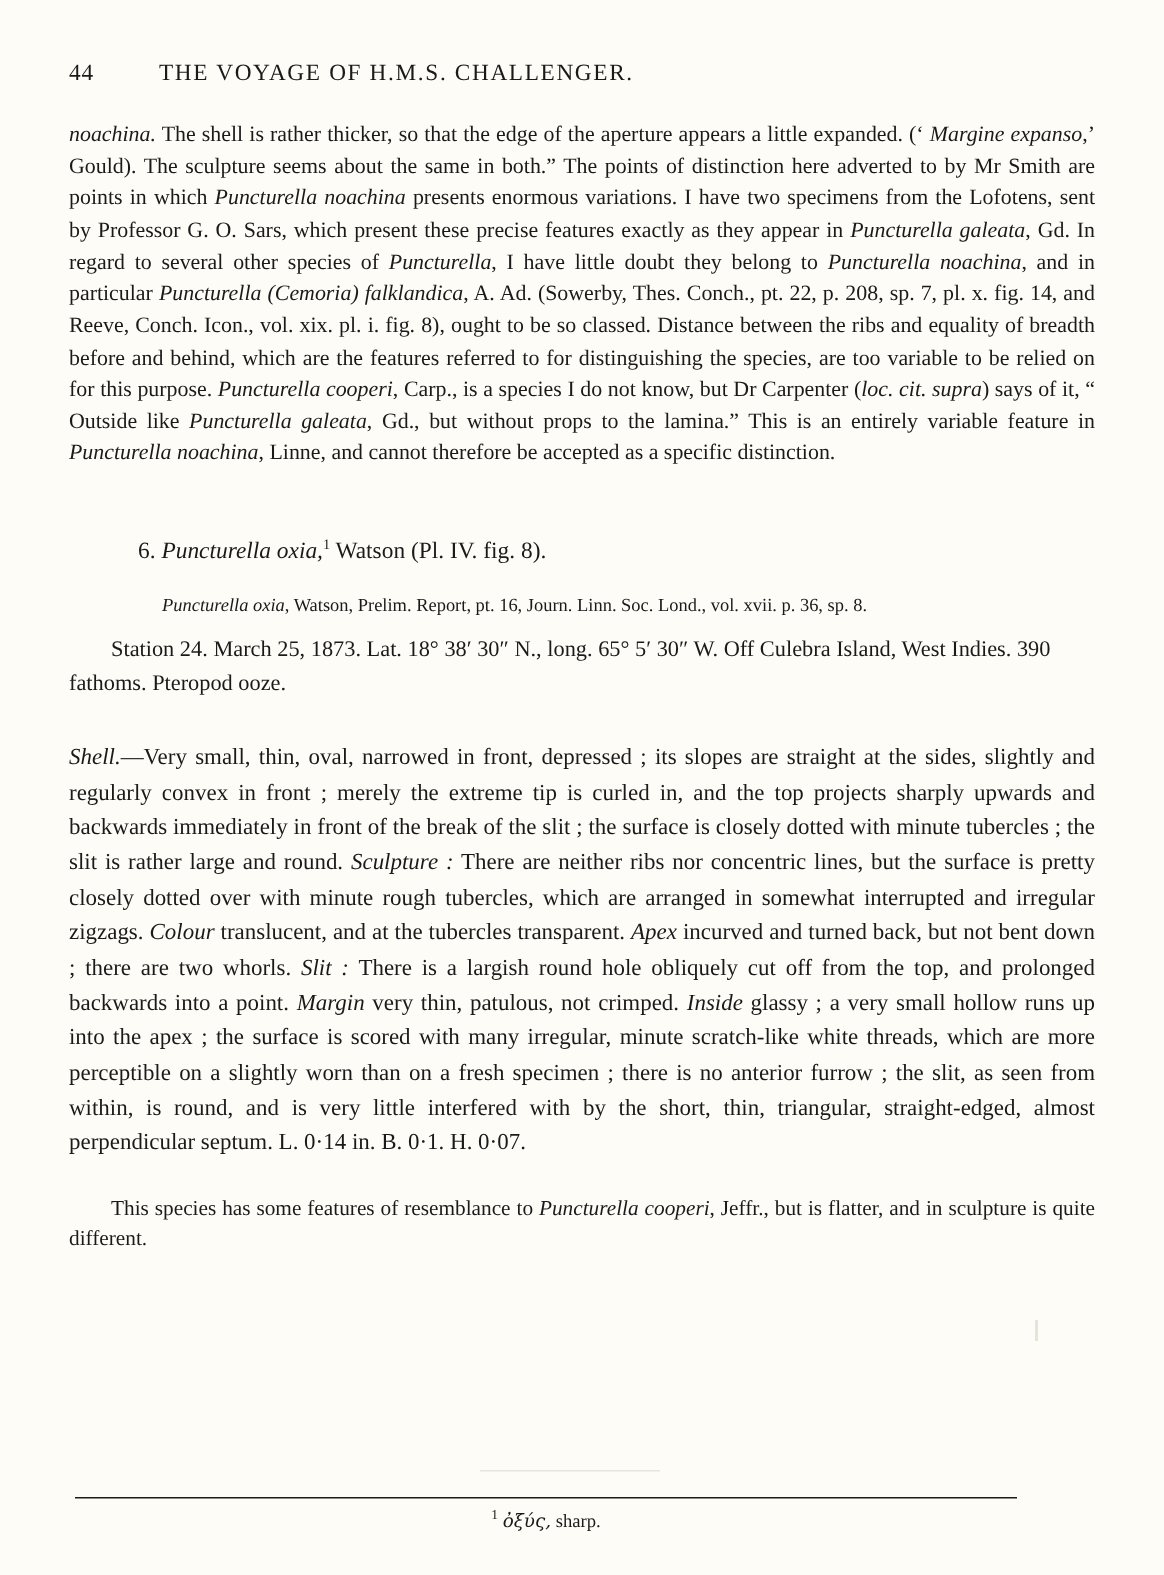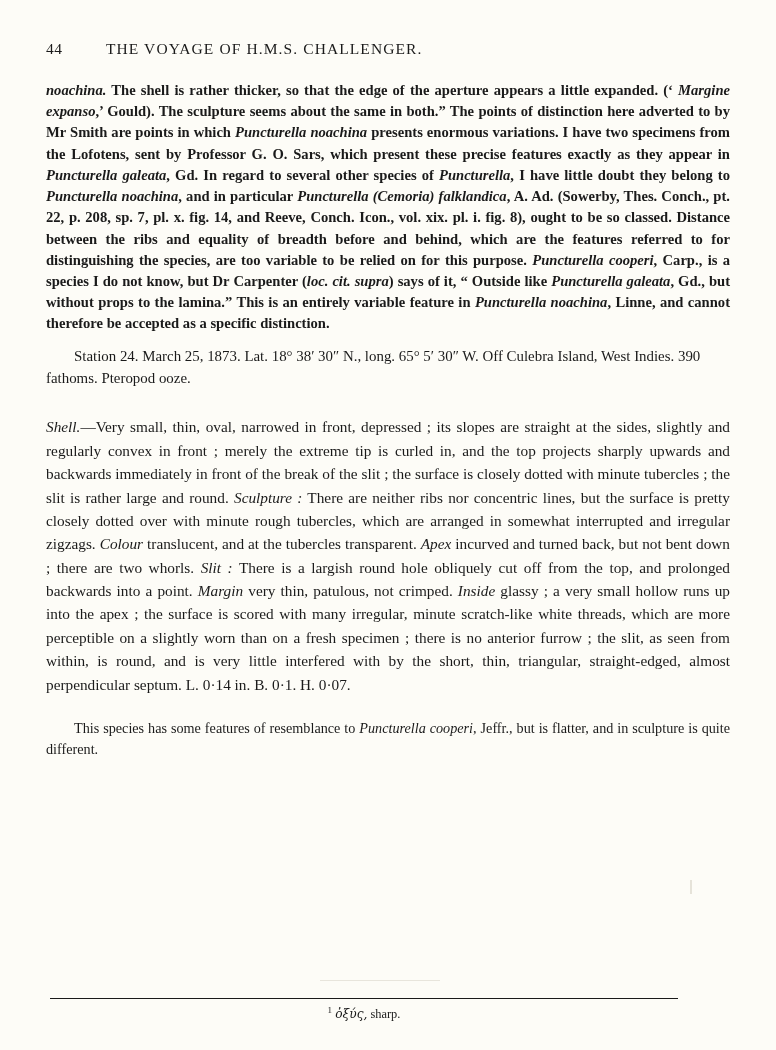--- a/index.html
+++ b/index.html
@@ -45,21 +45,20 @@
   }
   p {
     margin: 0;
     font-size: 14.6px;
     line-height: 1.455;
     text-align: justify;
     text-justify: inter-word;
   }
   p.para-1 {
     margin-top: 4px;
-    font-weight: bold;
   }
   i {
     font-style: italic;
   }
   .species-heading {
     margin-top: 44px;
     font-size: 15.6px;
     text-indent: 46px;
     line-height: 1.4;
   }
@@ -139,21 +138,23 @@
 
   <div class="header">
     <div class="folio">44</div>
     <div class="running-title">THE VOYAGE OF H.M.S. CHALLENGER.</div>
   </div>
 
   <div class="body-col">
 
     <p class="para-1"><i>noachina.</i> The shell is rather thicker, so that the edge of the aperture appears a little expanded. (‘ <i>Margine expanso</i>,’ Gould). The sculpture seems about the same in both.” The points of distinction here adverted to by Mr Smith are points in which <i>Puncturella noachina</i> presents enormous variations. I have two specimens from the Lofotens, sent by Professor G. O. Sars, which present these precise features exactly as they appear in <i>Puncturella galeata</i>, Gd. In regard to several other species of <i>Puncturella</i>, I have little doubt they belong to <i>Puncturella noachina</i>, and in particular <i>Puncturella (Cemoria) falklandica</i>, A. Ad. (Sowerby, Thes. Conch., pt. 22, p. 208, sp. 7, pl. x. fig. 14, and Reeve, Conch. Icon., vol. xix. pl. i. fig. 8), ought to be so classed. Distance between the ribs and equality of breadth before and behind, which are the features referred to for distinguishing the species, are too variable to be relied on for this purpose. <i>Puncturella cooperi</i>, Carp., is a species I do not know, but Dr Carpenter (<i>loc. cit. supra</i>) says of it, “ Outside like <i>Puncturella galeata</i>, Gd., but without props to the lamina.” This is an entirely variable feature in <i>Puncturella noachina</i>, Linne, and cannot therefore be accepted as a specific distinction.</p>
 
+    <p class="species-heading"><span class="num">6.</span> <span class="name">Puncturella oxia,</span><sup>1</sup> <span>Watson (Pl. IV. fig. 8).</span></p>
 
+    <p class="synonymy"><i>Puncturella oxia</i>, Watson, Prelim. Report, pt. 16, Journ. Linn. Soc. Lond., vol. xvii. p. 36, sp. 8.</p>
 
     <p class="station">Station 24. March 25, 1873. Lat. 18° 38′ 30″ N., long. 65° 5′ 30″ W. Off Culebra Island, West Indies. 390 fathoms. Pteropod ooze.</p>
 
     <p class="description"><i class="lead">Shell.</i>—Very small, thin, oval, narrowed in front, depressed ; its slopes are straight at the sides, slightly and regularly convex in front ; merely the extreme tip is curled in, and the top projects sharply upwards and backwards immediately in front of the break of the slit ; the surface is closely dotted with minute tubercles ; the slit is rather large and round. <i>Sculpture :</i> There are neither ribs nor concentric lines, but the surface is pretty closely dotted over with minute rough tubercles, which are arranged in somewhat interrupted and irregular zigzags. <i>Colour</i> translucent, and at the tubercles transparent. <i>Apex</i> incurved and turned back, but not bent down ; there are two whorls. <i>Slit :</i> There is a largish round hole obliquely cut off from the top, and prolonged backwards into a point. <i>Margin</i> very thin, patulous, not crimped. <i>Inside</i> glassy ; a very small hollow runs up into the apex ; the surface is scored with many irregular, minute scratch-like white threads, which are more perceptible on a slightly worn than on a fresh specimen ; there is no anterior furrow ; the slit, as seen from within, is round, and is very little interfered with by the short, thin, triangular, straight-edged, almost perpendicular septum. L. 0·14 in. B. 0·1. H. 0·07.</p>
 
     <p class="remark">This species has some features of resemblance to <i>Puncturella cooperi</i>, Jeffr., but is flatter, and in sculpture is quite different.</p>
 
   </div>
 
   <div class="footnote-wrap">

